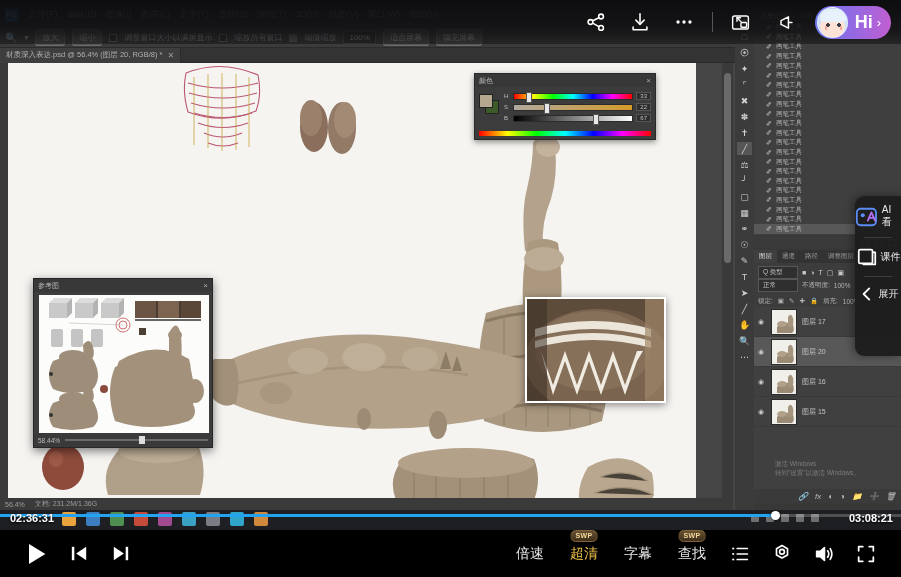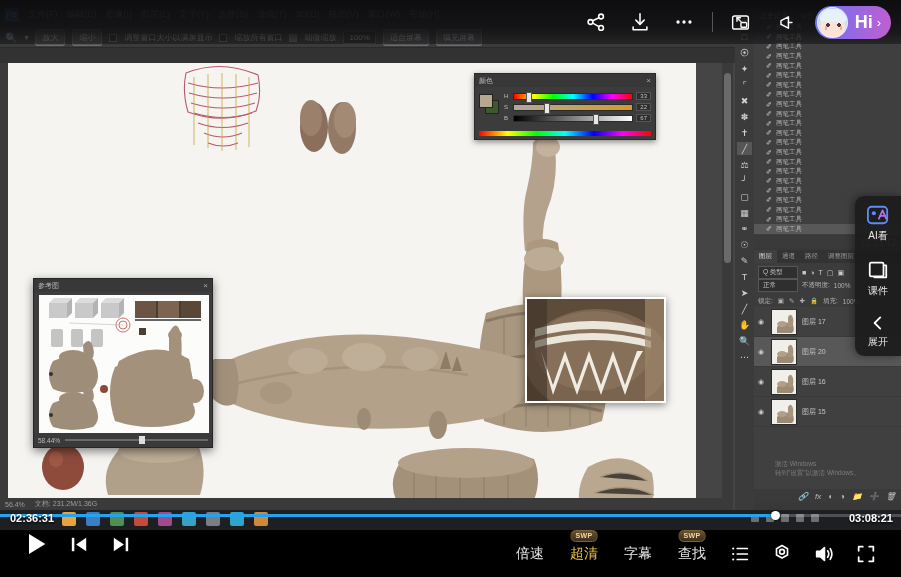--- a/index.html
+++ b/index.html
@@ -229,21 +229,21 @@
     font-size: 6.5px; line-height: 1.35; z-index: 3; pointer-events: none;
   }
 
   
   .ai-dock {
     position: absolute; right: 0; top: 196px; width: 46px; height: 160px;
     background: rgba(28,28,30,.95); border-radius: 9px 0 0 9px; z-index: 70;
     display: flex; flex-direction: column; align-items: center; padding-top: 8px;
     box-shadow: -2px 0 8px rgba(0,0,0,.4);
   }
-  .ai-item { display: flex; flex-direction: column; align-items: center; gap: 3px; cursor: pointer; margin-bottom: 8px; }
+  .ai-item { display: flex; align-items: center; gap: 3px; cursor: pointer; margin-bottom: 8px; }
   .ai-item .lb { color: #e8e8ea; font-size: 10px; }
   .ai-sep { width: 28px; height: 1px; background: rgba(255,255,255,.14); margin: 0 0 8px; }
 
   
   .taskbar-strip {
     position: absolute; left: 0; top: 510px; width: 901px; height: 20px;
     background: #1d1f22; z-index: 40; overflow: hidden;
   }
   .tb-icons { position: absolute; left: 62px; top: 2px; display: flex; gap: 10px; align-items: center; }
   .tb-ico { width: 14px; height: 14px; border-radius: 2px; }
@@ -264,21 +264,21 @@
     text-shadow: 0 1px 2px #000; z-index: 50;
   }
   .time-right {
     position: absolute; right: 8px; top: 512px; color: #fff; font-size: 11px; font-weight: bold;
     text-shadow: 0 1px 2px #000; z-index: 50;
   }
 
   
   .ctrlbar {
     position: absolute; left: 0; top: 530px; width: 901px; height: 47px; background: #000;
-    display: flex; align-items: flex-start; z-index: 55;
+    display: flex; align-items: center; z-index: 55;
   }
   .ctrl-left { display: flex; align-items: center; gap: 18px; padding-left: 22px; }
   .cbtn { display: flex; align-items: center; justify-content: center; cursor: pointer; }
   .ctrl-right { position: absolute; right: 14px; display: flex; align-items: center; gap: 0; }
   .menu-text {
     position: relative; color: #e9e9e9; font-size: 14px; padding: 0 13px; cursor: pointer; white-space: nowrap;
   }
   .menu-text.hl { color: #f0c24a; }
   .swp-badge {
     position: absolute; top: -15px; left: 50%; transform: translateX(-50%);
@@ -319,20 +319,26 @@
       <span class="ps-opt-txt">调整窗口大小以满屏显示</span>
       <span class="ps-check"></span>
       <span class="ps-opt-txt">缩放所有窗口</span>
       <span class="ps-check on"></span>
       <span class="ps-opt-txt">细微缩放</span>
       <span class="ps-opt-field">100%</span>
       <span class="ps-opt-btn">适合屏幕</span>
       <span class="ps-opt-btn">填充屏幕</span>
     </div>
 
+    <div class="ps-tabbar">
+      <div class="ps-doctab">
+        <span>材质深入表达.psd @ 56.4% (图层 20, RGB/8) *</span>
+        <span class="x">✕</span>
+      </div>
+    </div>
 
     <div class="ps-canvas-area">
       <div class="ps-artboard">
 
         <svg width="688" height="437" viewBox="0 0 688 437" style="position:absolute;left:0;top:0;">
           <rect x="0" y="0" width="688" height="437" fill="#f5f4f1"></rect>
 
           <g stroke="#b03a5b" stroke-width="1.1" fill="none" opacity=".85">
             <path d="M178 10 q35 -14 72 2 q4 20 -2 36 q-33 14 -68 1 q-6 -20 -2 -39z"></path>
             <path d="M180 20 q34 10 70 0"></path>

